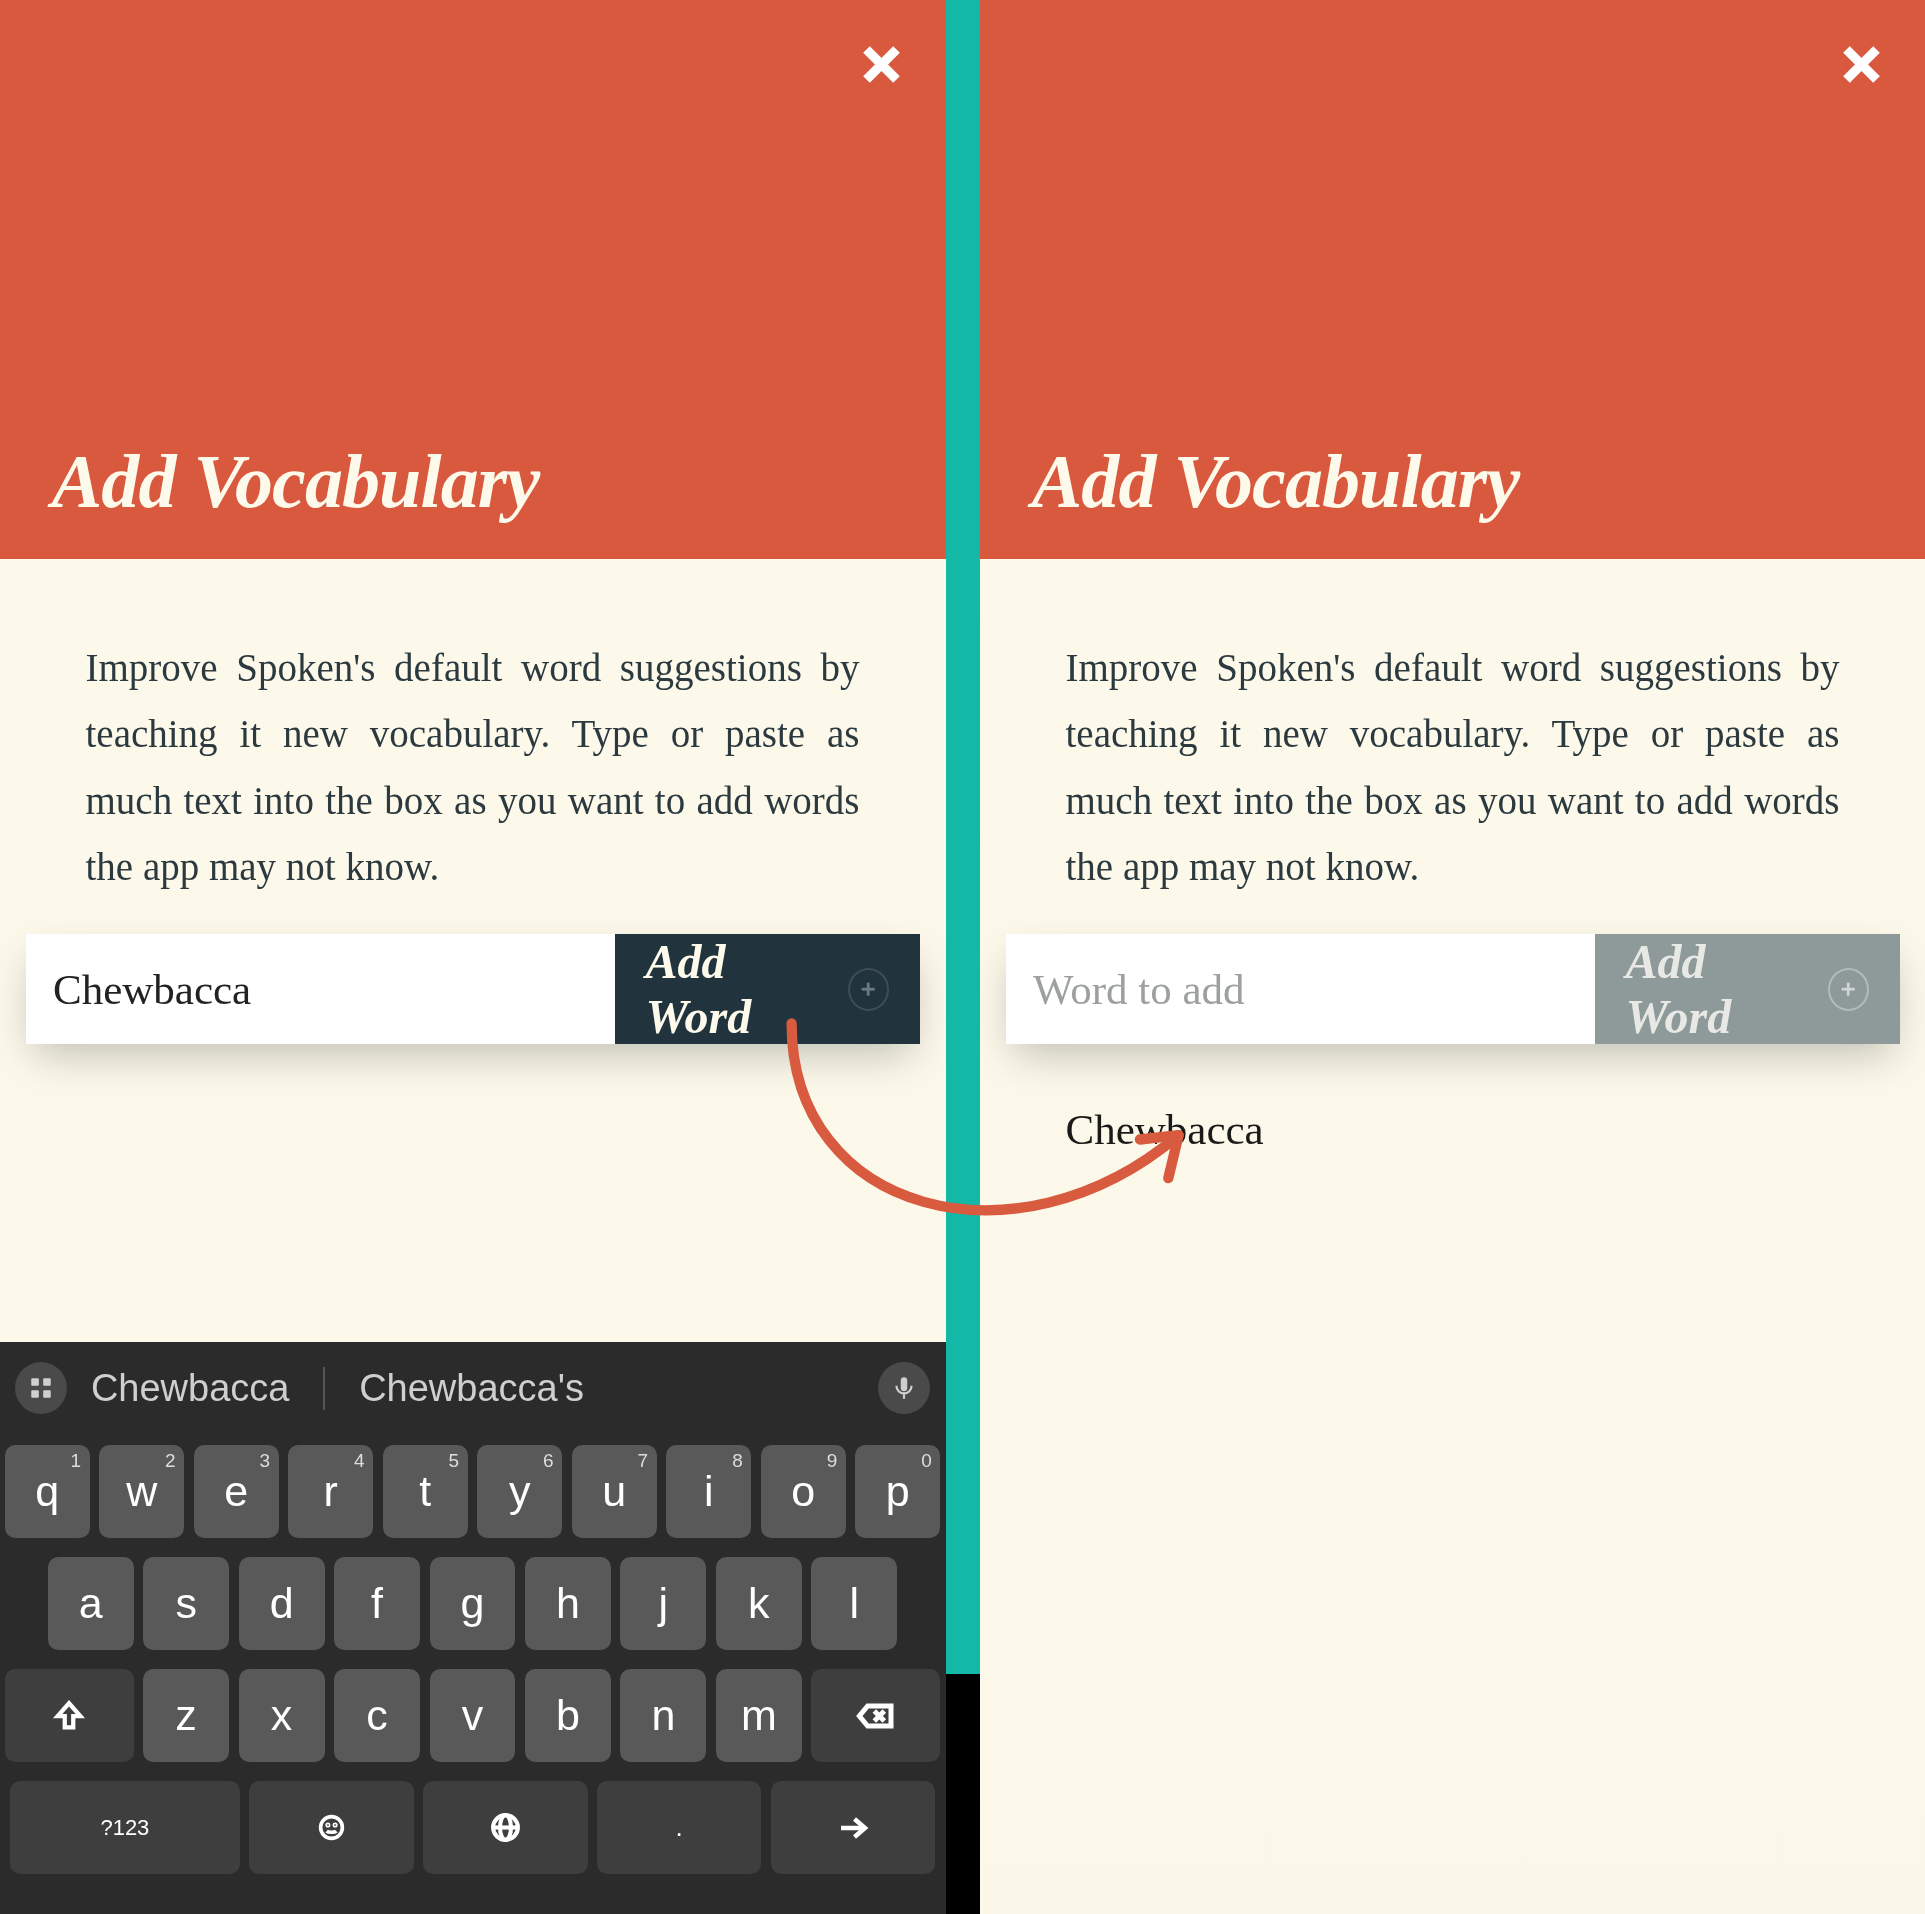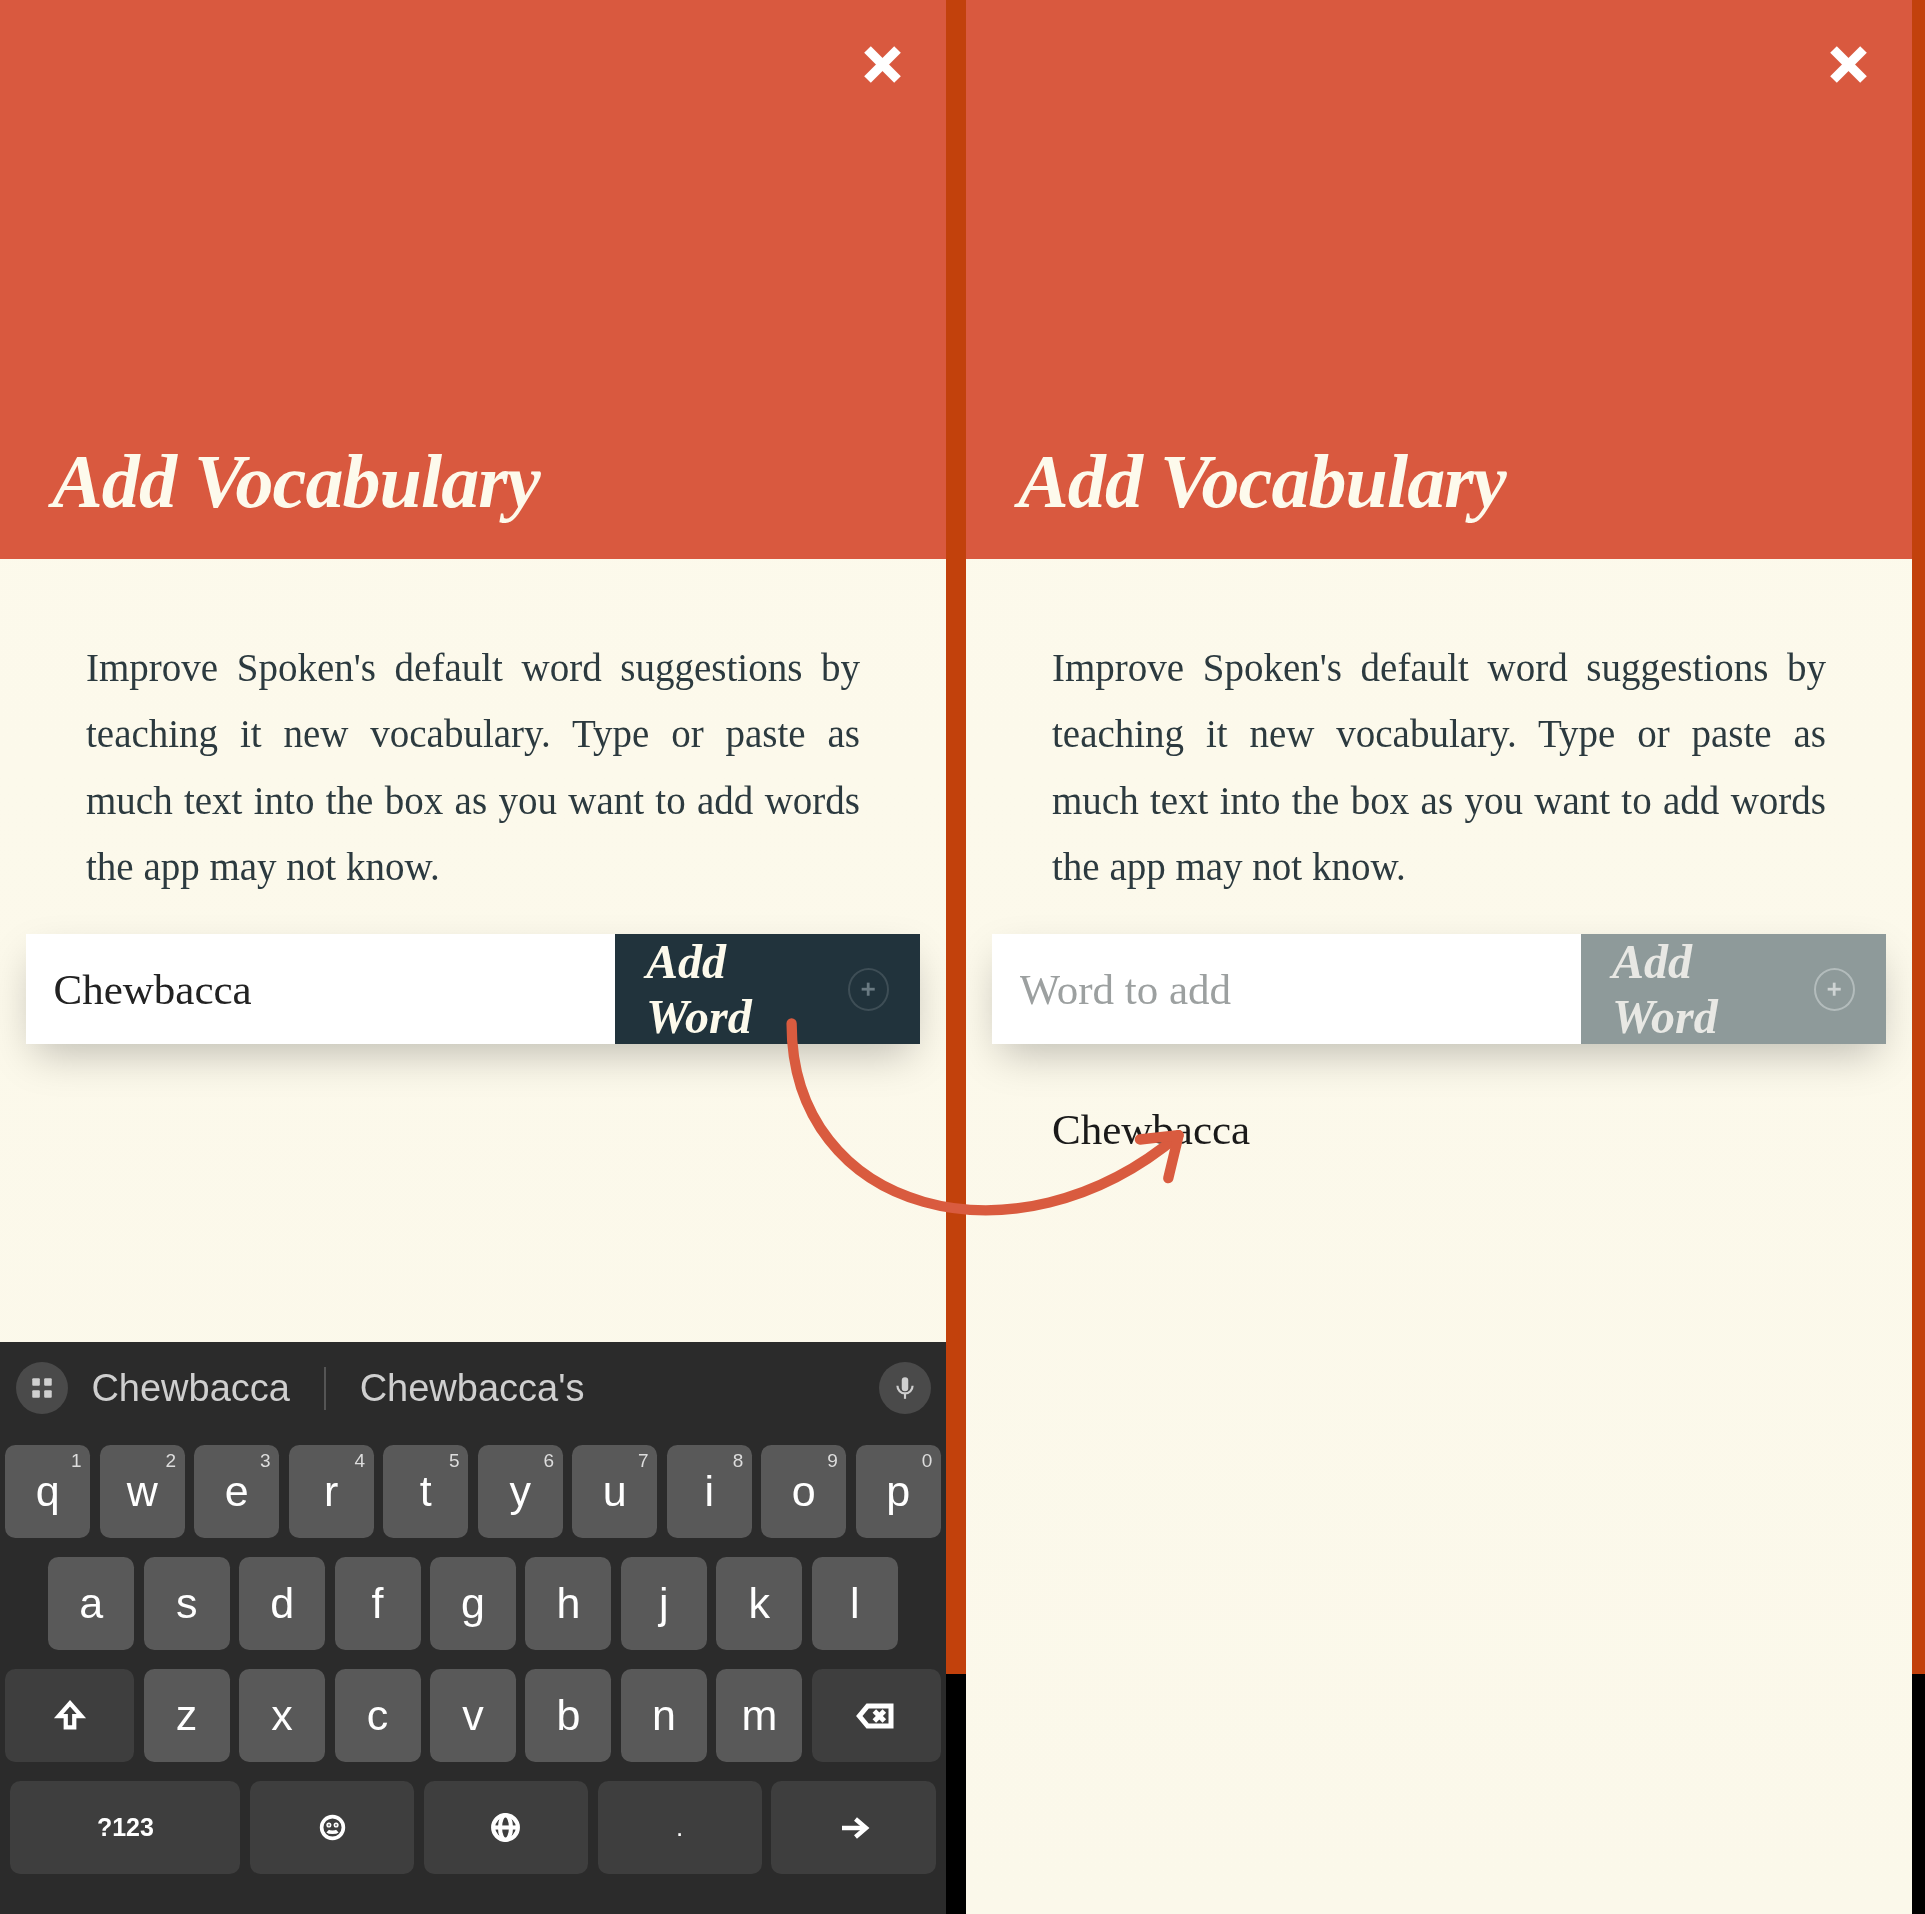--- a/index.html
+++ b/index.html
@@ -7,23 +7,23 @@
   body {
     background: #000;
     font-family: Georgia, 'Times New Roman', serif;
     display: flex;
     justify-content: center;
     overflow: hidden;
   }
   .stage {
     width: 1926px;
     height: 1674px;
-    background: #c2410c;
-    display: flex;
-    gap: 20px;
+    background: #14b8a6;
+    display: flex;
+    gap: 34px;
     position: relative;
     transform-origin: top left;
   }
   .phone {
     width: 946px;
     height: 1914px;
     background: linear-gradient(180deg, #fdfaec 0%, #fcf9eb 40%, #fbf8ea 100%);
     position: relative;
     overflow: hidden;
   }
@@ -187,21 +187,21 @@
     display: flex;
     gap: 9.5px;
     padding: 0 5.2px 26px 5.2px;
   }
   .kb-bottom .space {
     flex: 4;
     background: #595959;
     color: #cfcfcf;
     font-size: 27.5px;
   }
-  .kb-bottom .sym { flex: 1.4; font-size: 25px; font-weight: bold; }
+  .kb-bottom .sym { flex: 1.4; font-size: 22px; }
   .kb-bottom .small { flex: 1; font-size: 26px; }
 
   
   .arrow-overlay {
     position: absolute;
     pointer-events: none;
     top: 989px;
     left: 757px;
     width: 482px;
     height: 344px;

